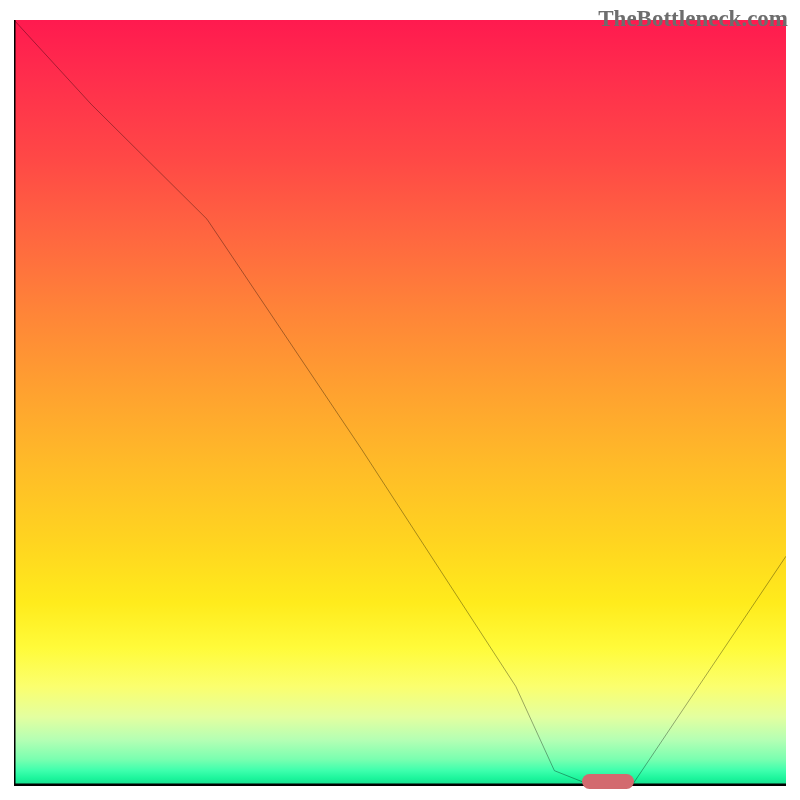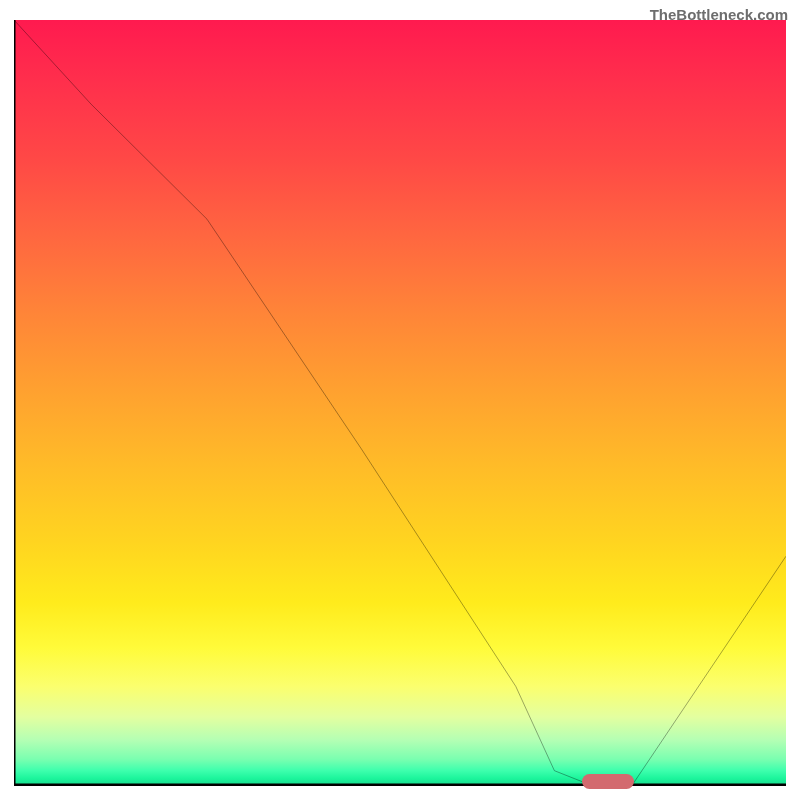--- a/index.html
+++ b/index.html
@@ -8,25 +8,26 @@
     width: 800px;
     height: 800px;
     position: relative;
     font-family: Arial, sans-serif;
     background: #fff;
   }
   .watermark {
     position: absolute;
     top: 6px;
     right: 12px;
-    font-size: 15px;
+    font-size: 23px;
     font-weight: bold;
     color: #6d6d6d;
     z-index: 10;
     letter-spacing: 0px;
+    font-family: Liberation Serif, serif;
   }
   .plot-area {
     position: absolute;
     left: 14px;
     top: 20px;
     width: 772px;
     height: 766px;
     background: #fff;
   }
   .gradient {

